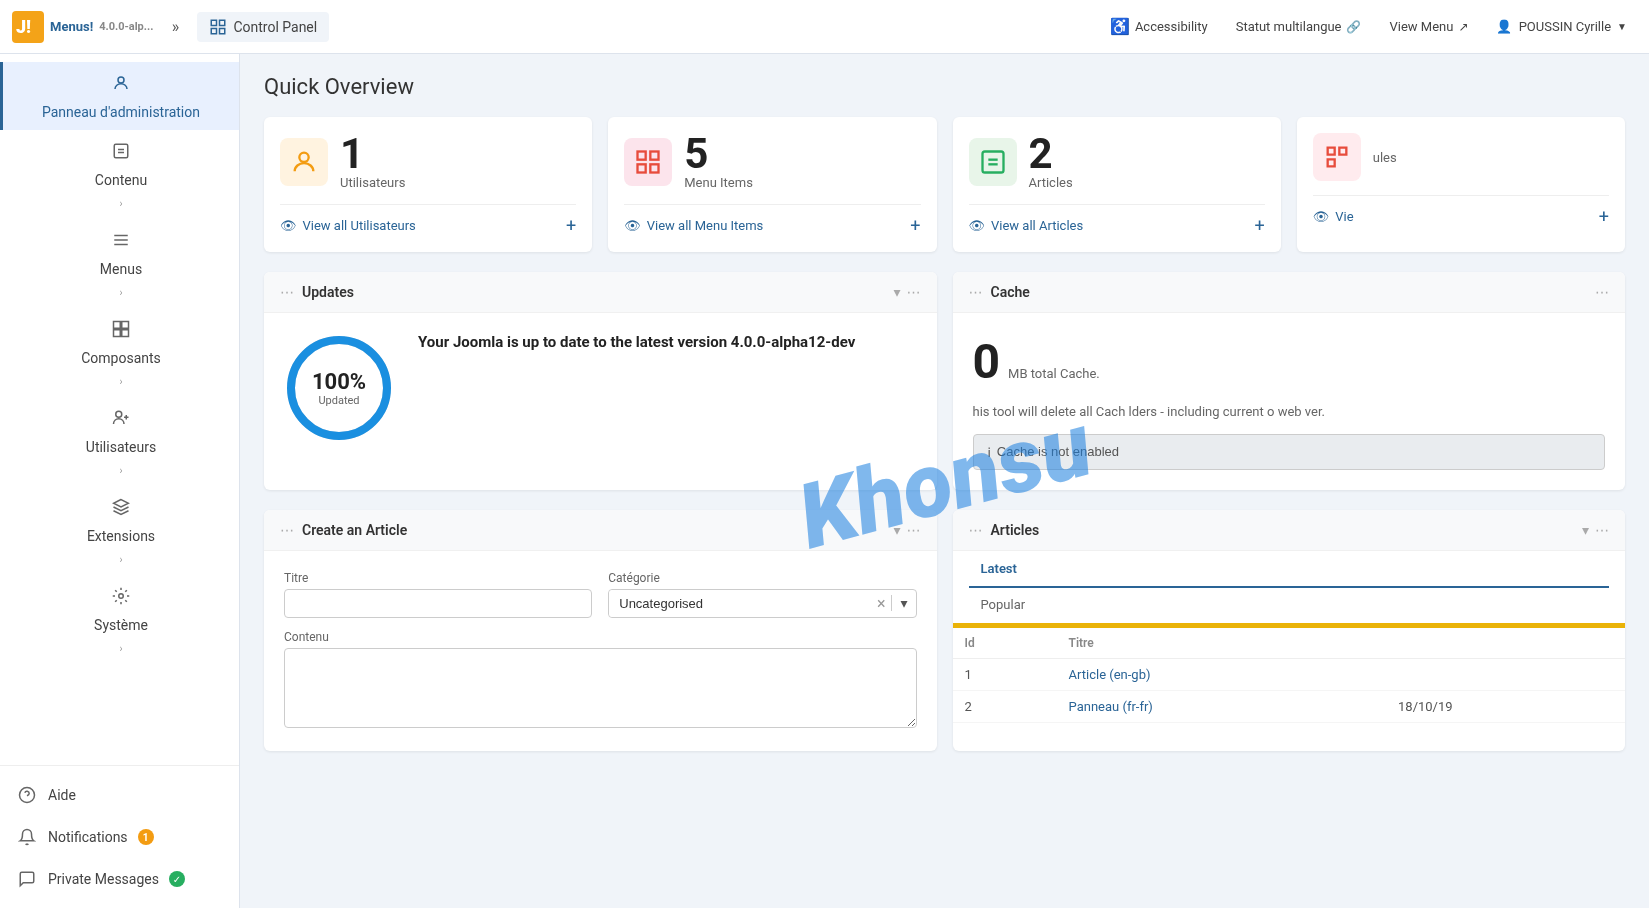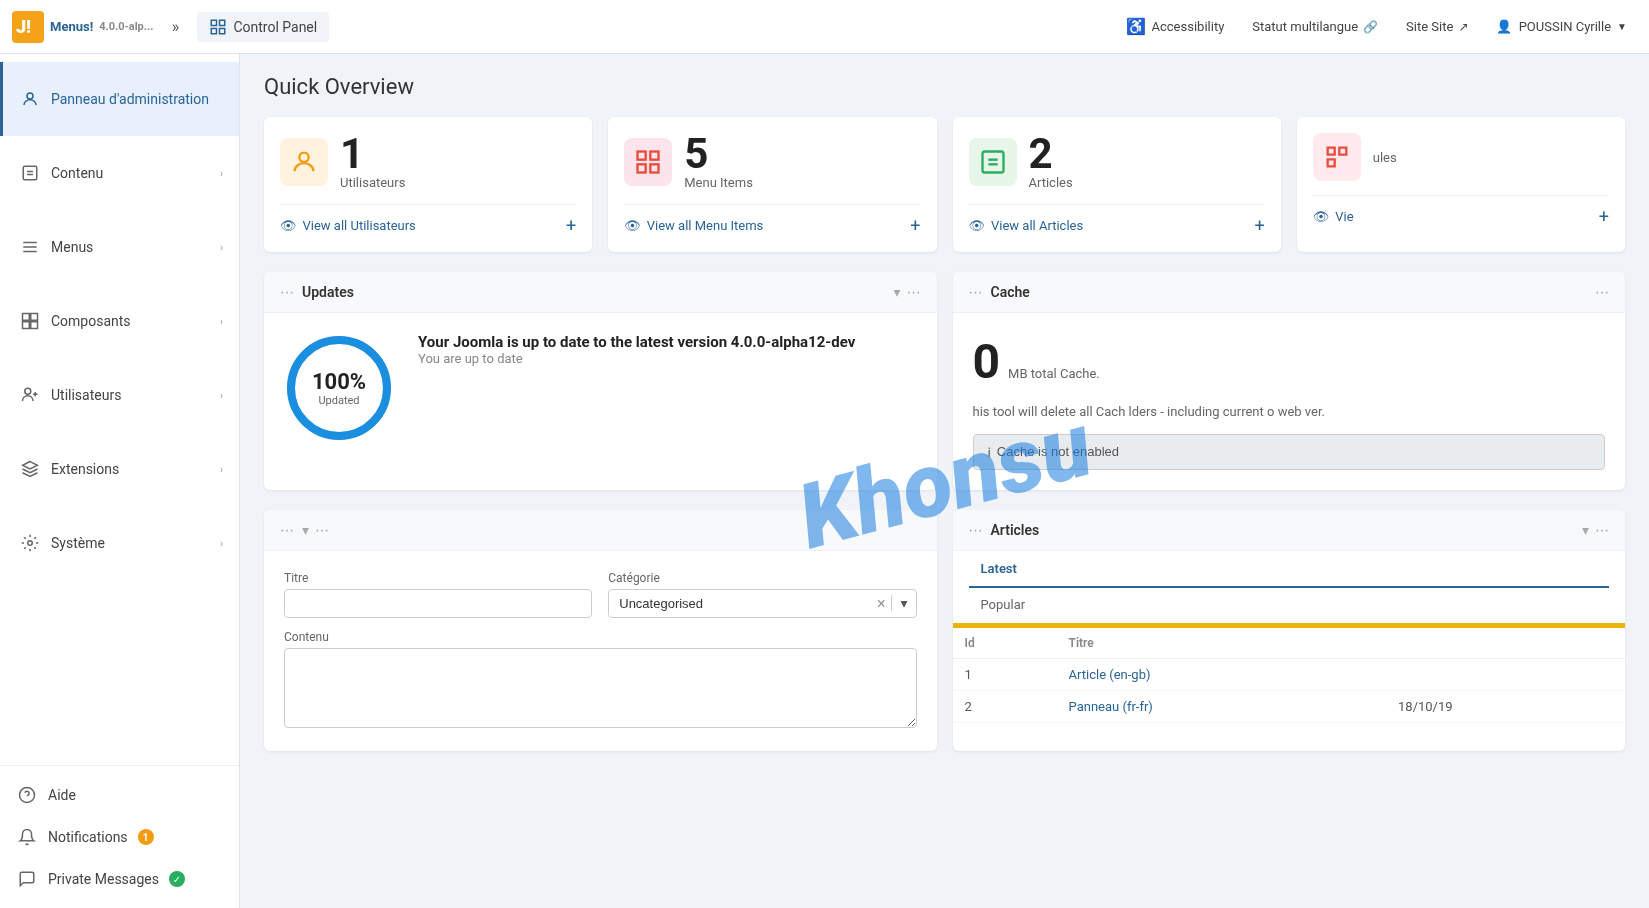--- a/index.html
+++ b/index.html
@@ -18,21 +18,21 @@
     .topbar-link { display: flex; align-items: center; gap: 5px; color: #444; font-size: 13px; cursor: pointer; padding: 6px 10px; border-radius: 4px; text-decoration: none; }
     .topbar-link .icon { font-size: 16px; }
     .topbar-user { display: flex; align-items: center; gap: 6px; color: #444; font-size: 13px; cursor: pointer; padding: 6px 10px; border-radius: 4px; }
 
     
     .main-layout { display: flex; flex: 1; overflow: hidden; }
 
     
     .sidebar { width: 240px; background: #fff; border-right: 1px solid #dde3ec; display: flex; flex-direction: column; overflow-y: auto; flex-shrink: 0; }
     .sidebar-nav { flex: 1; padding: 8px 0; }
-    .sidebar-item { display: flex; align-items: center; gap: 10px; padding: 26px 16px; cursor: pointer; color: #444; font-size: 14px; border-left: 3px solid transparent; }
+    .sidebar-item { display: flex; align-items: center; gap: 10px; padding: 10px 16px; cursor: pointer; color: #444; font-size: 14px; border-left: 3px solid transparent; flex-direction: column; }
     .sidebar-item.active { background: #e8f0fe; border-left-color: #2a6496; color: #2a6496; }
     .sidebar-item .s-icon { width: 22px; height: 22px; display: flex; align-items: center; justify-content: center; font-size: 16px; color: #666; }
     .sidebar-item.active .s-icon { color: #2a6496; }
     .sidebar-item .s-label { flex: 1; }
     .sidebar-item .s-arrow { font-size: 10px; color: #999; }
     .sidebar-bottom { padding: 8px 0; border-top: 1px solid #eee; }
     .sidebar-bottom-item { display: flex; align-items: center; gap: 10px; padding: 10px 16px; cursor: pointer; color: #444; font-size: 14px; }
     .sidebar-bottom-item .s-icon { width: 22px; height: 22px; display: flex; align-items: center; justify-content: center; font-size: 16px; color: #666; }
     .notification-badge { background: #f39c12; color: #fff; font-size: 10px; border-radius: 50%; width: 16px; height: 16px; display: flex; align-items: center; justify-content: center; font-weight: 700; }
     .private-badge { background: #27ae60; color: #fff; font-size: 10px; border-radius: 50%; width: 16px; height: 16px; display: flex; align-items: center; justify-content: center; }
@@ -134,21 +134,21 @@
   <div class="topbar-spacer"></div>
   <a class="topbar-link">
     <span class="icon">♿</span>
     <span>Accessibility</span>
   </a>
   <a class="topbar-link">
     <span>Statut multilangue</span>
     <span style="font-size:12px;">🔗</span>
   </a>
   <a class="topbar-link">
-    <span>Site Site</span>
+    <span>View Menu</span>
     <span style="font-size:12px;">↗</span>
   </a>
   <div class="topbar-user">
     <span>👤</span>
     <span>POUSSIN Cyrille</span>
     <span style="font-size:10px;">▼</span>
   </div>
 </div>
 
 <div class="main-layout">
@@ -369,21 +369,20 @@
                 <circle cx="55" cy="55" r="48" fill="none" stroke="#e0e0e0" stroke-width="8"></circle>
                 <circle cx="55" cy="55" r="48" fill="none" stroke="#1a8fe0" stroke-width="8" stroke-dasharray="301.6" stroke-dashoffset="0" stroke-linecap="round"></circle>
               </svg>
               <div class="progress-text">
                 <div class="progress-pct">100%</div>
                 <div class="progress-sub">Updated</div>
               </div>
             </div>
             <div class="updates-info">
               <h4>Your Joomla is up to date to the latest version 4.0.0-alpha12-dev</h4>
-              <p>You are up to date</p>
             </div>
           </div>
         </div>
       </div>
 
       <div class="panel">
         <div class="panel-header">
           <span class="panel-handle">⋯</span>
           <span class="panel-title">Cache</span>
           <div class="panel-controls">
@@ -404,20 +403,21 @@
           </div>
         </div>
       </div>
     </div>
 
     <div class="panels-row">
 
       <div class="panel create-article-panel">
         <div class="panel-header">
           <span class="panel-handle">⋯</span>
+          <span class="panel-title">Create an Article</span>
           <div class="panel-controls">
             <span class="panel-control">▾</span>
             <span class="panel-control">⋯</span>
           </div>
         </div>
         <div class="panel-body">
           <div class="form-row">
             <div class="form-field">
               <label>Titre</label>
               <input type="text" style="">

